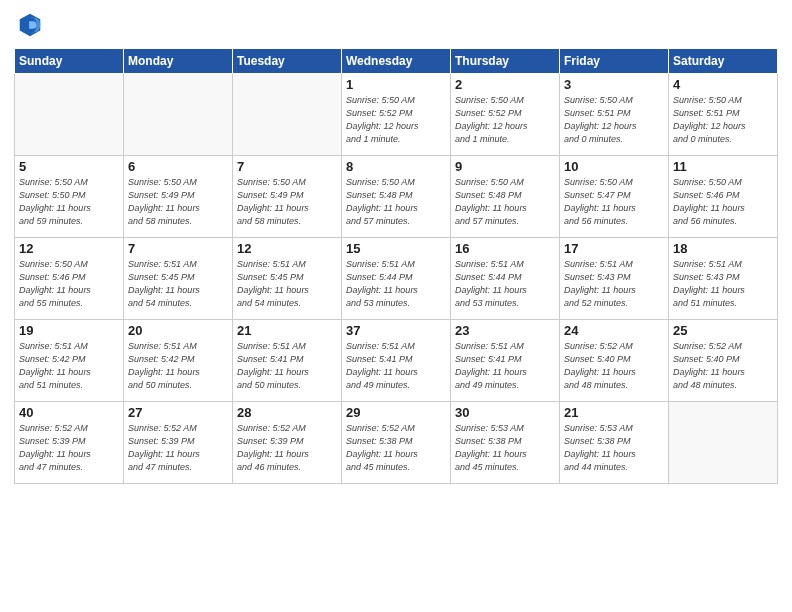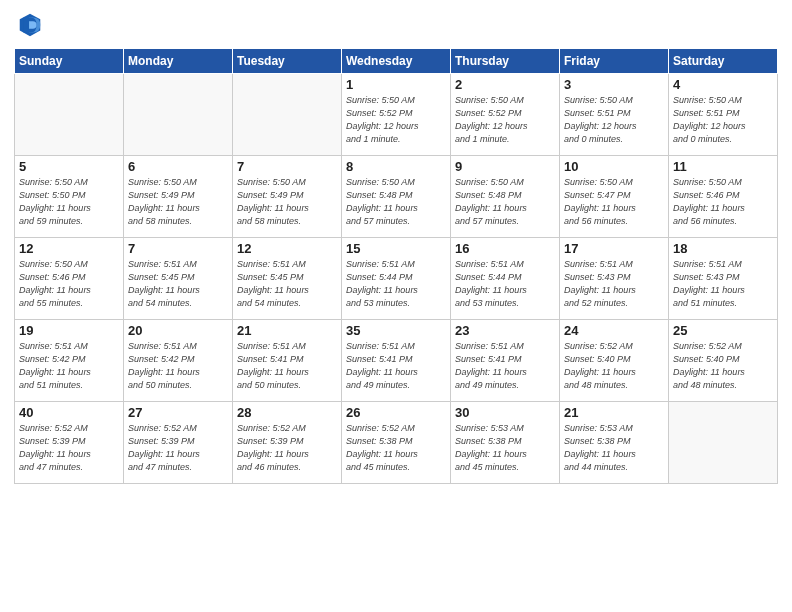--- a/index.html
+++ b/index.html
@@ -283,21 +283,21 @@
 and 50 minutes.</div>
           </td>
           <td>
             <span class="day-num">21</span>
             <div class="day-info" style="white-space: pre-line;">Sunrise: 5:51 AM
 Sunset: 5:41 PM
 Daylight: 11 hours
 and 50 minutes.</div>
           </td>
           <td>
-            <span class="day-num">35</span>
+            <span class="day-num">37</span>
             <div class="day-info" style="white-space: pre-line;">Sunrise: 5:51 AM
 Sunset: 5:41 PM
 Daylight: 11 hours
 and 49 minutes.</div>
           </td>
           <td>
             <span class="day-num">23</span>
             <div class="day-info" style="white-space: pre-line;">Sunrise: 5:51 AM
 Sunset: 5:41 PM
 Daylight: 11 hours
@@ -334,21 +334,21 @@
 and 47 minutes.</div>
           </td>
           <td>
             <span class="day-num">28</span>
             <div class="day-info" style="white-space: pre-line;">Sunrise: 5:52 AM
 Sunset: 5:39 PM
 Daylight: 11 hours
 and 46 minutes.</div>
           </td>
           <td>
-            <span class="day-num">26</span>
+            <span class="day-num">29</span>
             <div class="day-info" style="white-space: pre-line;">Sunrise: 5:52 AM
 Sunset: 5:38 PM
 Daylight: 11 hours
 and 45 minutes.</div>
           </td>
           <td>
             <span class="day-num">30</span>
             <div class="day-info" style="white-space: pre-line;">Sunrise: 5:53 AM
 Sunset: 5:38 PM
 Daylight: 11 hours

